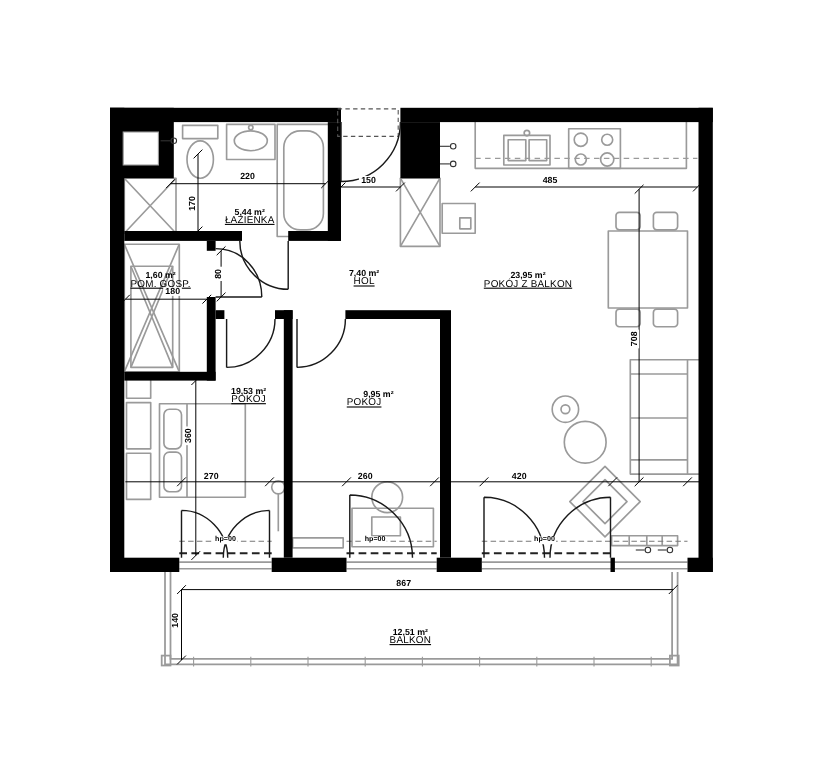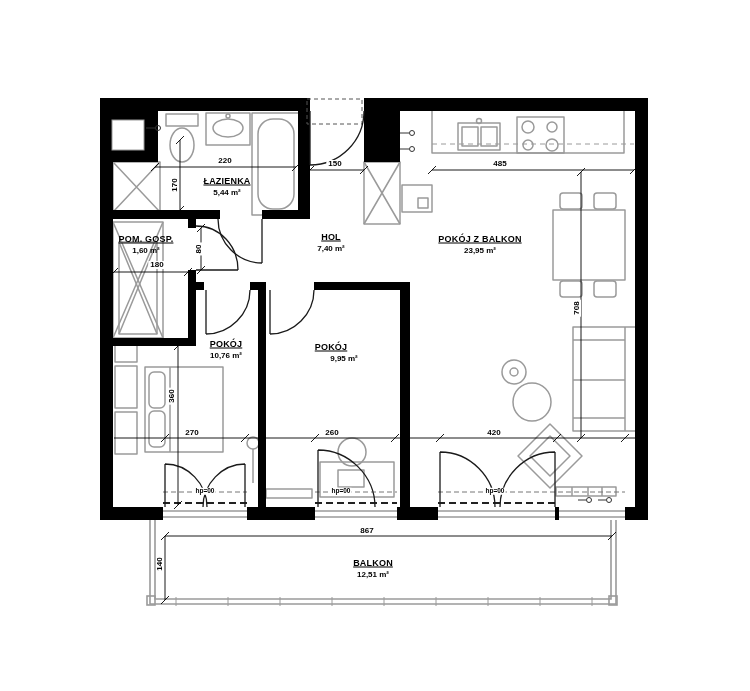--- a/index.html
+++ b/index.html
@@ -1,20 +1,20 @@
 <!DOCTYPE html>
 <html><head>
 <meta charset="utf-8">
 <style>
   html,body{margin:0;padding:0;background:#fff;}
   .canvas{position:relative;width:750px;height:691px;background:#fff;overflow:hidden;
           font-family:"Liberation Sans","DejaVu Sans",sans-serif;}
   .canvas svg{position:absolute;left:0;top:0;}
   .lbl{position:absolute;transform:translate(-50%,-50%);color:#000;white-space:nowrap;line-height:1;}
-  .room-name{font-size:9px;font-weight:700;text-decoration:underline;letter-spacing:.2px;}
+  .room-name{font-size:9px;font-weight:400;text-decoration:underline;letter-spacing:.2px;margin-top:19px;}
   .room-area{font-size:8px;font-weight:700;}
   .dim{font-size:8px;font-weight:600;background:#fff;padding:0 2px;}
   .vert{transform:translate(-50%,-50%) rotate(-90deg);}
   .hp{font-size:6.5px;font-weight:700;background:#fff;padding:0 1px;}
 </style>
 </head>
 <body>
 
 <div class="canvas">
 
@@ -223,39 +223,39 @@
   <div class="lbl room-name" style="left:146px;top:239px">POM. GOSP.</div>
   <div class="lbl room-area" style="left:146px;top:251px">1,60 m²</div>
 
   <div class="lbl room-name" style="left:331px;top:237px">HOL</div>
   <div class="lbl room-area" style="left:331px;top:249px">7,40 m²</div>
 
   <div class="lbl room-name" style="left:480px;top:239px">POKÓJ Z BALKON</div>
   <div class="lbl room-area" style="left:480px;top:251px">23,95 m²</div>
 
   <div class="lbl room-name" style="left:226px;top:344px">POKÓJ</div>
-  <div class="lbl room-area" style="left:226px;top:356px">10,76 m²</div>
+  <div class="lbl room-area" style="left:226px;top:356px">19,53 m²</div>
 
   <div class="lbl room-name" style="left:331px;top:347px">POKÓJ</div>
   <div class="lbl room-area" style="left:344px;top:359px">9,95 m²</div>
 
   <div class="lbl room-name" style="left:373px;top:563px">BALKON</div>
   <div class="lbl room-area" style="left:373px;top:575px">12,51 m²</div>
 
   <div class="lbl dim" style="left:225px;top:161px">220</div>
   <div class="lbl dim vert" style="left:175px;top:185px">170</div>
   <div class="lbl dim" style="left:335px;top:164px">150</div>
   <div class="lbl dim" style="left:500px;top:164px">485</div>
   <div class="lbl dim" style="left:157px;top:265px">180</div>
   <div class="lbl dim vert" style="left:199px;top:249px">80</div>
   <div class="lbl dim vert" style="left:172px;top:396px">360</div>
   <div class="lbl dim vert" style="left:577px;top:308px">708</div>
   <div class="lbl dim" style="left:192px;top:433px">270</div>
   <div class="lbl dim" style="left:332px;top:433px">260</div>
-  <div class="lbl dim" style="left:494px;top:433px">420</div>
+  <div class="lbl dim" style="left:472px;top:433px">420</div>
   <div class="lbl dim" style="left:367px;top:531px">867</div>
   <div class="lbl dim vert" style="left:160px;top:564px">140</div>
 
   <div class="lbl hp" style="left:205px;top:491px">hp=00</div>
   <div class="lbl hp" style="left:341px;top:491px">hp=00</div>
   <div class="lbl hp" style="left:495px;top:491px">hp=00</div>
 
 </div>
 
 </body></html>

